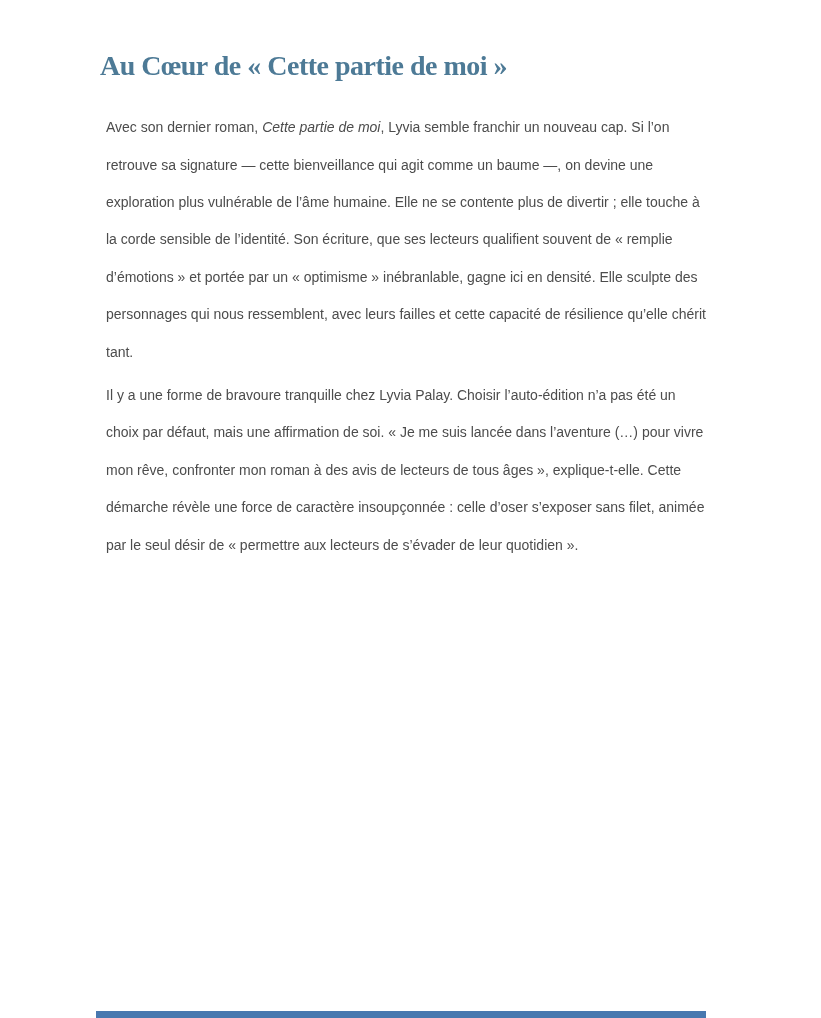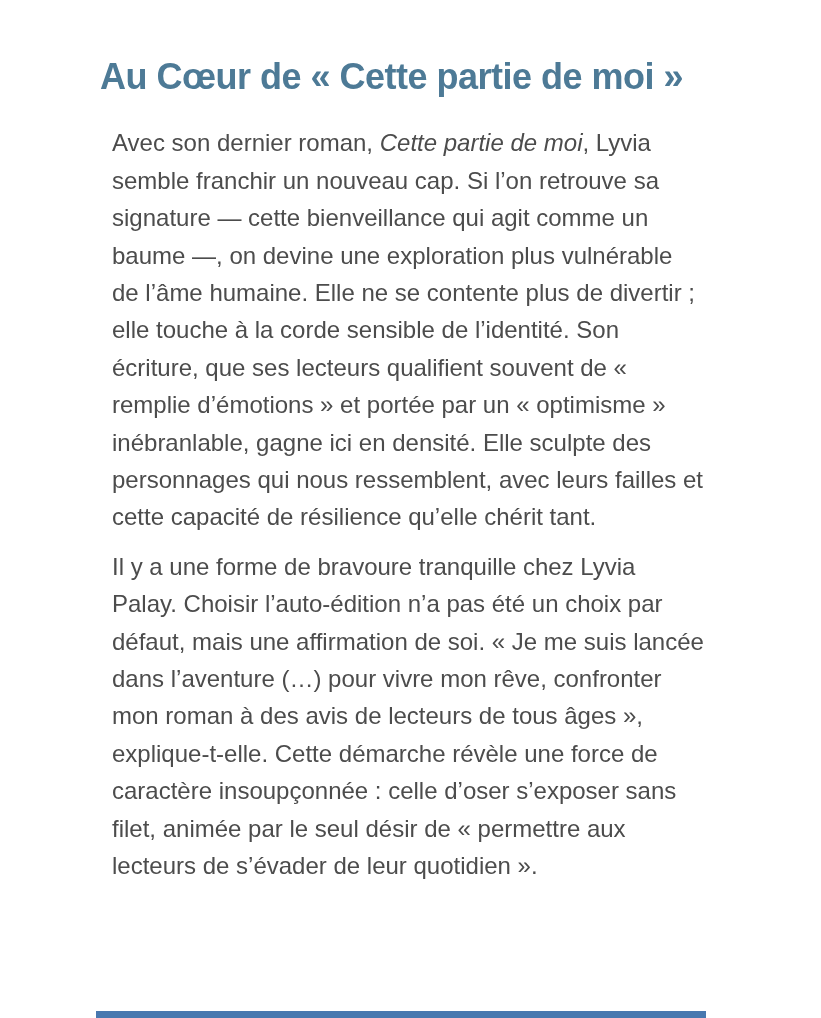--- a/index.html
+++ b/index.html
@@ -16,37 +16,37 @@
     font-family: "Liberation Sans", sans-serif;
   }
   .content {
     position: absolute;
     top: 0;
     left: 100px;
     width: 617px;
     padding-top: 50px;
   }
   h1, h2 {
-    font-family: Liberation Sans, sans-serif;
+    font-family: Liberation Serif, serif;
     font-weight: 700;
-    font-size: 36px;
+    font-size: 28px;
     line-height: 1.15;
     letter-spacing: -0.5px;
     color: var(--heading-color, #4d7a96);
-    margin: 6px 0 27px 0;
+    margin: 0 0 27px 0;
   }
   h2 {
     margin-top: 52px;
   }
   p {
     font-family: "Liberation Sans", sans-serif;
-    font-size: 24px;
+    font-size: 14px;
     line-height: 37.4px;
     color: var(--body-text-color, #4c4c4c);
-    margin: 12px;
+    margin: 6px;
     letter-spacing: 0;
   }
   em {
     font-style: italic;
   }
   .footer-bar {
     position: absolute;
     bottom: 0;
     left: 96px;
     width: 610px;

